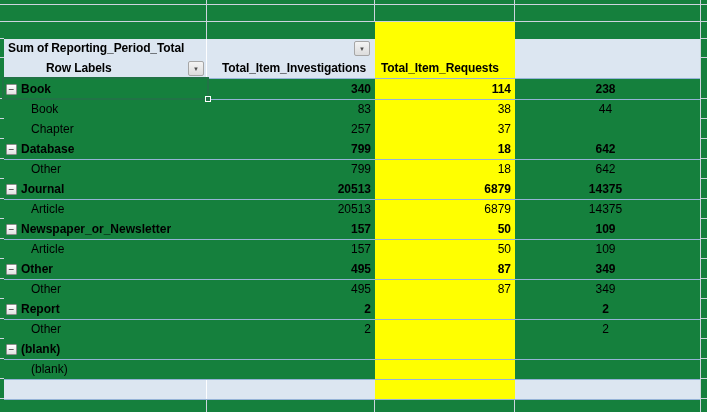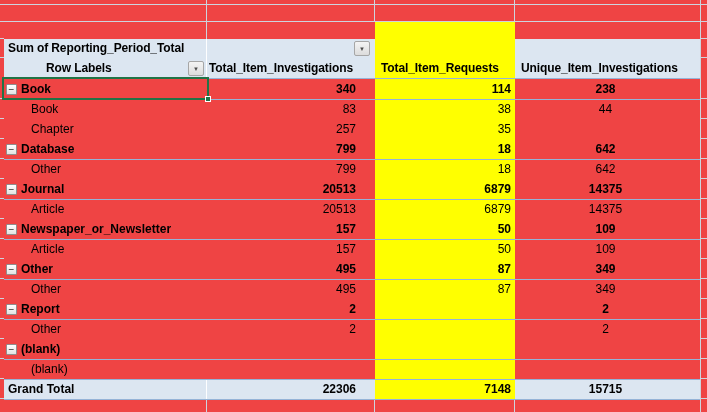--- a/index.html
+++ b/index.html
@@ -1,19 +1,19 @@
 <!DOCTYPE html>
 <html><head>
 <meta charset="utf-8">
 <style>
   * { margin:0; padding:0; box-sizing:border-box; }
   html,body { background:#fff; }
   #app {
     position:relative; width:707px; height:412px; overflow:hidden;
-    background:#ef4444; color:#000;
+    background:#15803d; color:#000;
     font-family:"Liberation Sans", sans-serif; font-size:12px;
   }
   
   .gl { position:absolute; background:#cdd4de; }
   .stub-col {
     position:absolute; top:79px; height:320px; width:4px;
     background:repeating-linear-gradient(to bottom, transparent 0 19px, #cdd4de 19px 20px);
   }
   
   .pline { position:absolute; left:4px; width:696px; height:1px; background:#95b3d7; }
@@ -30,21 +30,21 @@
     border:1px solid #a6a6a6; border-radius:2px;
     display:flex; align-items:center; justify-content:center;
     cursor:pointer;
   }
   .ddbtn span { font-size:6px; color:#4d4d4d; line-height:1; }
   
   #rows { position:absolute; left:4px; top:79px; width:696px; }
   .row { display:flex; height:20px; line-height:20px; }
   .cell { white-space:nowrap; overflow:hidden; }
   .cl { width:203px; display:flex; align-items:center; }
-  .cb { width:168px; text-align:right; padding-right:19px; }
+  .cb { width:168px; text-align:right; padding-right:4px; }
   .cc { width:140px; text-align:right; padding-right:4px; }
   .cd { width:185px; text-align:center; padding-right:4px; }
   .r-cat { font-weight:bold; }
   .r-grand { font-weight:bold; }
   .r-child .lbl { padding-left:27px; }
   .r-grand .lbl { padding-left:4px; }
   .collapse {
     width:11px; height:11px; margin-left:2px; margin-right:4px;
     border:1px solid #8f8f8f; border-radius:1px;
     background:linear-gradient(#ffffff,#e2e2e2);
@@ -100,23 +100,22 @@
   <div class="pline" style="top:199px;"></div>
   <div class="pline" style="top:239px;"></div>
   <div class="pline" style="top:279px;"></div>
   <div class="pline" style="top:319px;"></div>
   <div class="pline" style="top:359px;"></div>
   <div class="pline" style="top:379px;"></div>
   <div class="pline" style="top:399px;"></div>
 
   <div class="htext" style="left:8px;top:39px;height:19px;line-height:19px;">Sum of Reporting_Period_Total</div>
   <div class="htext" style="left:8px;top:58px;height:21px;line-height:21px;margin-left:38px;">Row Labels</div>
-  <div class="htext" style="left:209px;top:58px;height:21px;line-height:21px;">Total_Item_Investigations</div>
+  <div class="htext" style="left:222px;top:58px;height:21px;line-height:21px;">Total_Item_Investigations</div>
   <div class="htext" style="left:381px;top:58px;height:21px;line-height:21px;">Total_Item_Requests</div>
-  <div class="htext" style="left:521px;top:58px;height:21px;line-height:21px;">Unique_Item_Investigations</div>
 
   <div class="ddbtn" style="left:354px;top:41px;">
     <span>▼</span>
   </div>
   <div class="ddbtn" style="left:188px;top:61px;">
     <span>▼</span>
   </div>
 
   <div id="rows">
 
@@ -137,21 +136,21 @@
       <div class="cell cb">83</div>
       <div class="cell cc">38</div>
       <div class="cell cd">44</div>
     </div>
 
     <div class="row r-child">
       <div class="cell cl">
           <span class="lbl">Chapter</span>
         </div>
       <div class="cell cb">257</div>
-      <div class="cell cc">35</div>
+      <div class="cell cc">37</div>
     </div>
 
     <div class="row r-cat">
       <div class="cell cl">
           <span class="collapse">−</span>
           <span class="lbl">Database</span>
         </div>
       <div class="cell cb">799</div>
       <div class="cell cc">18</div>
       <div class="cell cd">642</div>
@@ -254,28 +253,20 @@
 
     <div class="row r-child">
       <div class="cell cl">
           <span class="lbl">(blank)</span>
         </div>
       <div class="cell cb"></div>
       <div class="cell cc"></div>
       <div class="cell cd"></div>
     </div>
 
-    <div class="row r-grand">
-      <div class="cell cl">
-          <span class="lbl">Grand Total</span>
-        </div>
-      <div class="cell cb">22306</div>
-      <div class="cell cc">7148</div>
-      <div class="cell cd">15715</div>
-    </div>
 
   </div>
 
   <div id="sel">
     <span class="handle"></span>
   </div>
 
 </div>
 
 </body></html>

